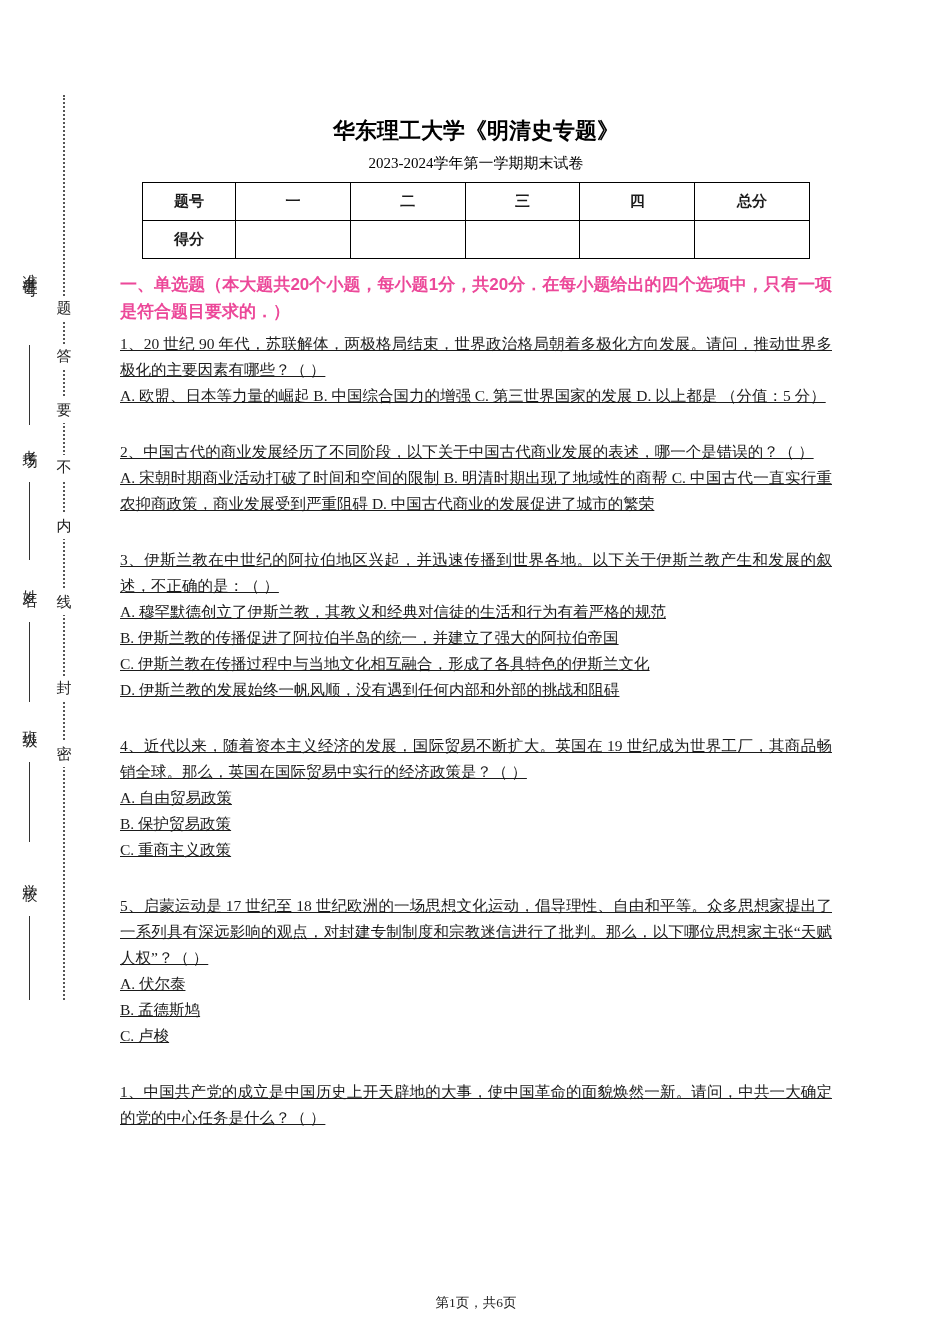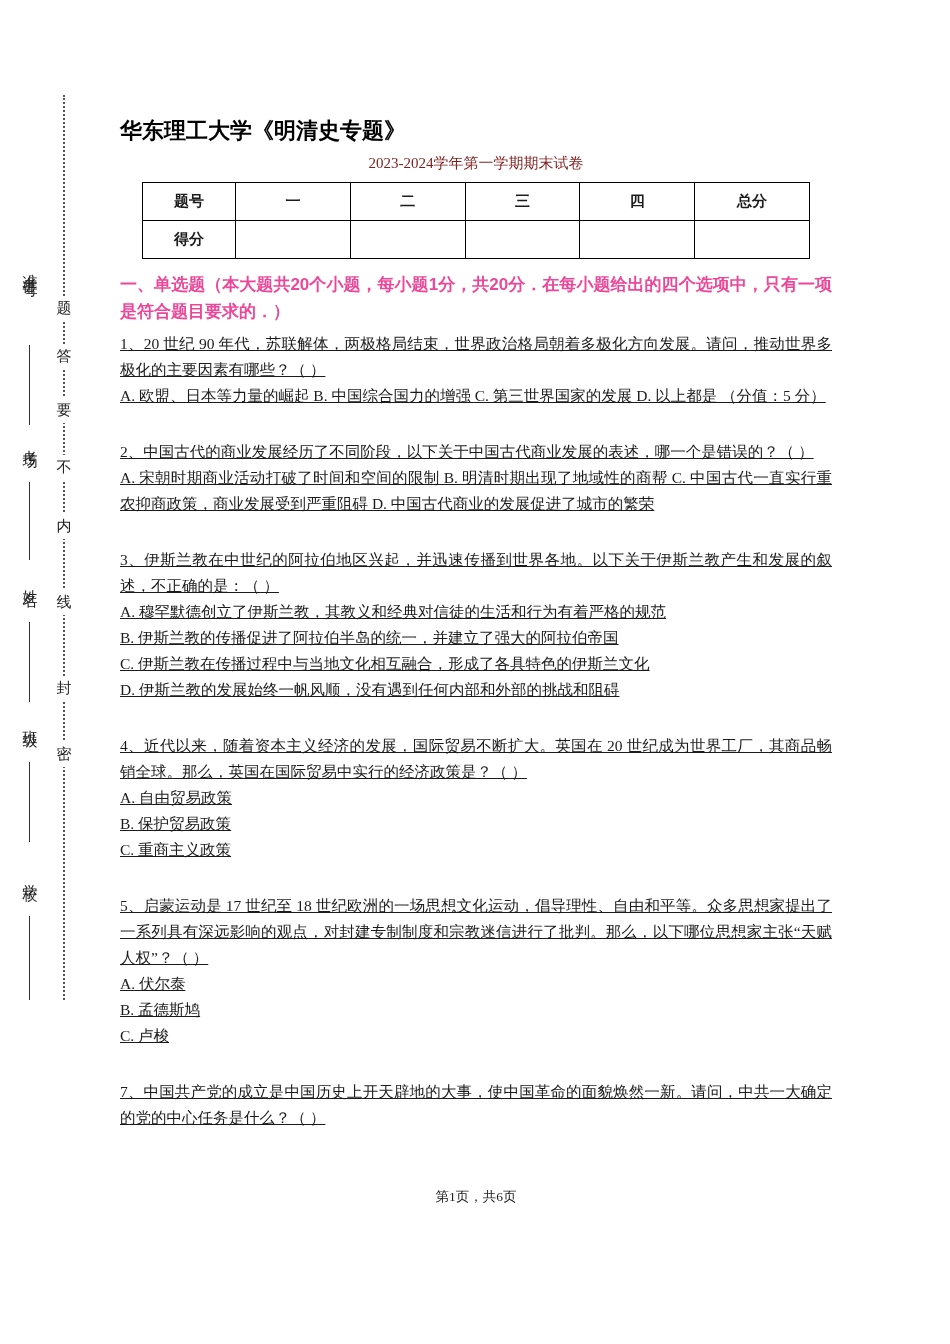--- a/index.html
+++ b/index.html
@@ -20,25 +20,25 @@
   }
   .v-line{position:absolute;left:29px;width:0;border-left:1px solid #333;}
   .seal-rule{position:absolute;left:63px;top:95px;height:905px;width:0;border-left:2px dotted #555;}
   .seal-char{
     position:absolute;left:54px;width:20px;text-align:center;
     background:#fff;font-size:15px;color:#222;padding:3px 0;
   }
   
   .content{position:absolute;left:120px;top:118px;width:712px;}
   .title{
-    margin:0;
+    margin:0;text-align:center;
     font-family:"Liberation Sans","DejaVu Sans",sans-serif;
     font-size:22px;font-weight:700;line-height:26px;color:#000;
   }
-  .subtitle{margin:9px 0 0 0;text-align:center;font-size:15px;line-height:20px;color:#7f1d1d;}
+  .subtitle{margin:9px 0 0 0;text-align:center;font-size:15px;line-height:20px;color:#000000;}
   table.score{
     border-collapse:collapse;table-layout:fixed;
     width:calc(100% - 44px);margin:9px 22px 0 22px;
   }
   table.score th,table.score td{
     border:1.6px solid #000;height:23px;padding:7px 4px;
     font-size:15px;text-align:center;vertical-align:middle;
   }
   table.score th{font-weight:700;font-family:"Liberation Serif","DejaVu Serif",serif;}
   .section-heading{
@@ -46,21 +46,21 @@
     font-family:"Liberation Sans","DejaVu Sans",sans-serif;
     font-size:17px;font-weight:700;line-height:27px;color:#ec4899;
     text-align:justify;
   }
   .question{margin:0 0 30px 0;text-decoration:underline;}
   .question p{
     margin:0;font-size:15.5px;line-height:26px;
     text-align:justify;color:#1b1b1b;
   }
   .footer{
-    position:absolute;left:120px;top:1188px;width:712px;
+    position:absolute;left:120px;top:1294px;width:712px;
     text-align:center;font-size:13.5px;color:#222;
   }
 </style>
 </head>
 <body>
 
 <div class="page">
 
   <div class="v-label" style="top:262px;">准考证号</div>
   <div class="v-line" style="top:345px;height:80px;"></div>
@@ -132,32 +132,32 @@
           <p>A. 宋朝时期商业活动打破了时间和空间的限制 B. 明清时期出现了地域性的商帮 C. 中国古代一直实行重农抑商政策，商业发展受到严重阻碍 D. 中国古代商业的发展促进了城市的繁荣</p>
         </div>
         <div class="question">
           <p>3、伊斯兰教在中世纪的阿拉伯地区兴起，并迅速传播到世界各地。以下关于伊斯兰教产生和发展的叙述，不正确的是：（ ）</p>
           <p>A. 穆罕默德创立了伊斯兰教，其教义和经典对信徒的生活和行为有着严格的规范</p>
           <p>B. 伊斯兰教的传播促进了阿拉伯半岛的统一，并建立了强大的阿拉伯帝国</p>
           <p>C. 伊斯兰教在传播过程中与当地文化相互融合，形成了各具特色的伊斯兰文化</p>
           <p>D. 伊斯兰教的发展始终一帆风顺，没有遇到任何内部和外部的挑战和阻碍</p>
         </div>
         <div class="question">
-          <p>4、近代以来，随着资本主义经济的发展，国际贸易不断扩大。英国在 20 世纪成为世界工厂，其商品畅销全球。那么，英国在国际贸易中实行的经济政策是？（ ）</p>
+          <p>4、近代以来，随着资本主义经济的发展，国际贸易不断扩大。英国在 19 世纪成为世界工厂，其商品畅销全球。那么，英国在国际贸易中实行的经济政策是？（ ）</p>
           <p>A. 自由贸易政策</p>
           <p>B. 保护贸易政策</p>
           <p>C. 重商主义政策</p>
         </div>
         <div class="question">
           <p>5、启蒙运动是 17 世纪至 18 世纪欧洲的一场思想文化运动，倡导理性、自由和平等。众多思想家提出了一系列具有深远影响的观点，对封建专制制度和宗教迷信进行了批判。那么，以下哪位思想家主张“天赋人权”？（ ）</p>
           <p>A. 伏尔泰</p>
           <p>B. 孟德斯鸠</p>
           <p>C. 卢梭</p>
         </div>
         <div class="question">
-          <p>7、中国共产党的成立是中国历史上开天辟地的大事，使中国革命的面貌焕然一新。请问，中共一大确定的党的中心任务是什么？（ ）</p>
+          <p>1、中国共产党的成立是中国历史上开天辟地的大事，使中国革命的面貌焕然一新。请问，中共一大确定的党的中心任务是什么？（ ）</p>
         </div>
       </div>
   </div>
 
   <div class="footer">第1页，共6页</div>
 
 </div>
 
 </body></html>

